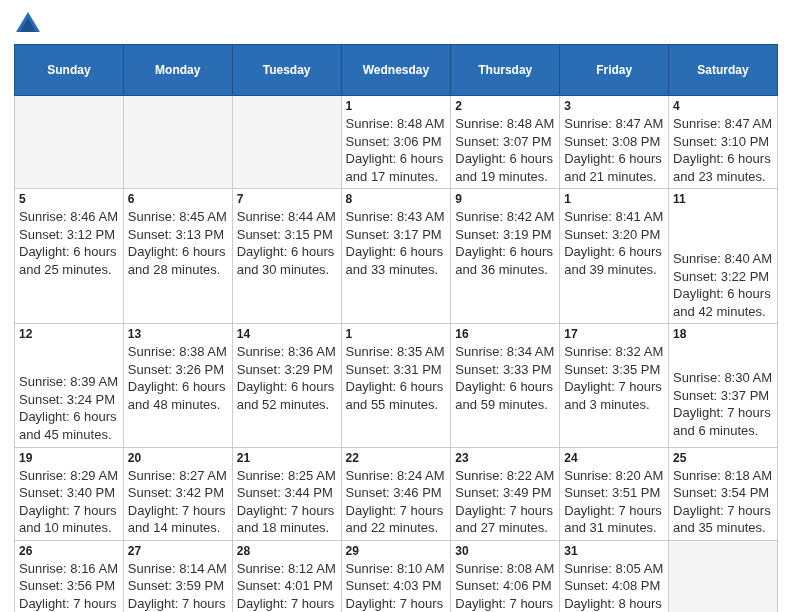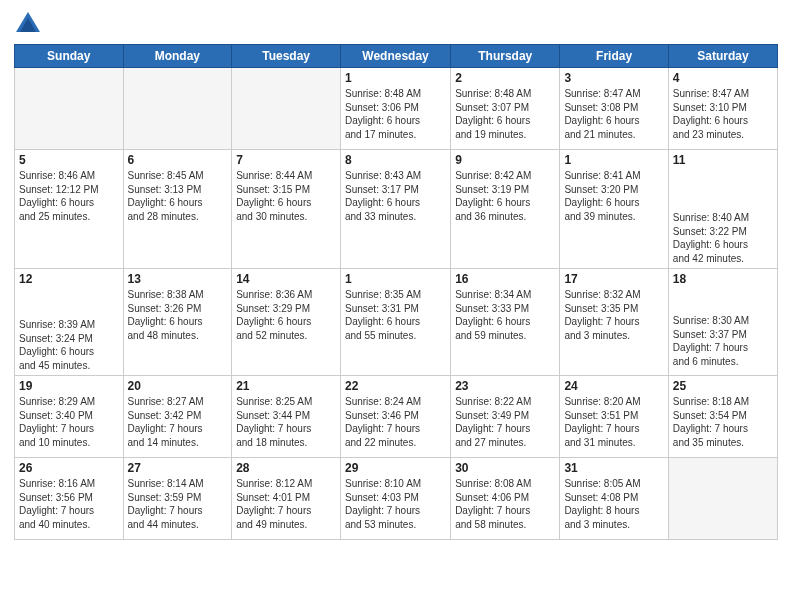--- a/index.html
+++ b/index.html
@@ -62,21 +62,21 @@
     }
     .calendar {
       width: 100%;
       border-collapse: collapse;
       font-size: 10.5px;
     }
     .calendar thead tr th {
       background: #2a6db5;
       color: #fff;
       text-align: center;
-      padding: 4px 2px;
+      padding: 18px 2px;
       font-size: 12px;
       font-weight: bold;
       border: 1px solid #1a5090;
     }
     .calendar tbody tr td {
       border: 1px solid #ccc;
       vertical-align: top;
       padding: 3px 4px;
       width: 113px;
       height: 82px;
@@ -86,21 +86,21 @@
       background: #f5f5f5;
     }
     .day-number {
       font-size: 12px;
       font-weight: bold;
       color: #222;
       display: block;
       margin-bottom: 2px;
     }
     .day-info {
-      font-size: 10px;
+      font-size: 13px;
       color: #333;
       line-height: 1.35;
     }
     .row-shade td {
       background: #f0f0f0;
     }
     .row-shade td.empty {
       background: #ebebeb;
     }
   </style>
@@ -168,21 +168,21 @@
             <div class="day-info" style="white-space: pre-line;">Sunrise: 8:47 AM
 Sunset: 3:10 PM
 Daylight: 6 hours
 and 23 minutes.</div>
           </td>
         </tr>
         <tr>
           <td>
             <span class="day-number">5</span>
             <div class="day-info" style="white-space: pre-line;">Sunrise: 8:46 AM
-Sunset: 12:12 PM
+Sunset: 3:12 PM
 Daylight: 6 hours
 and 25 minutes.</div>
           </td>
           <td>
             <span class="day-number">6</span>
             <div class="day-info" style="white-space: pre-line;">Sunrise: 8:45 AM
 Sunset: 3:13 PM
 Daylight: 6 hours
 and 28 minutes.</div>
           </td>

